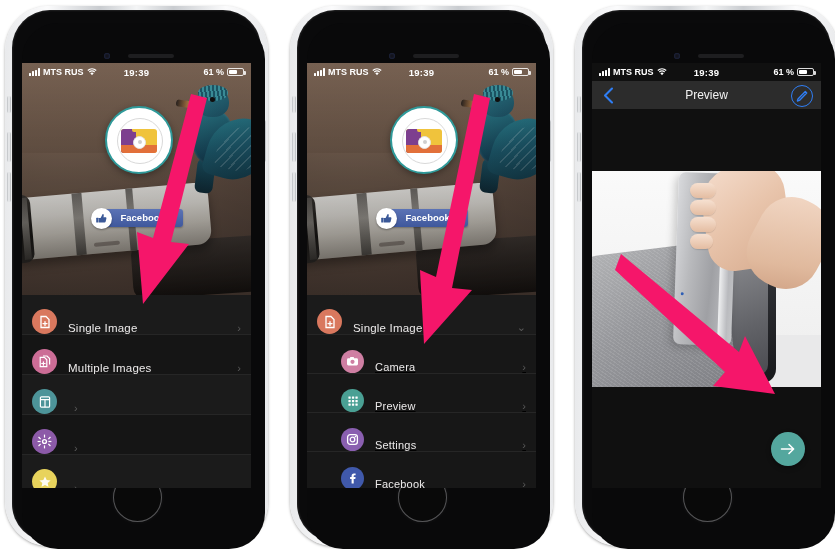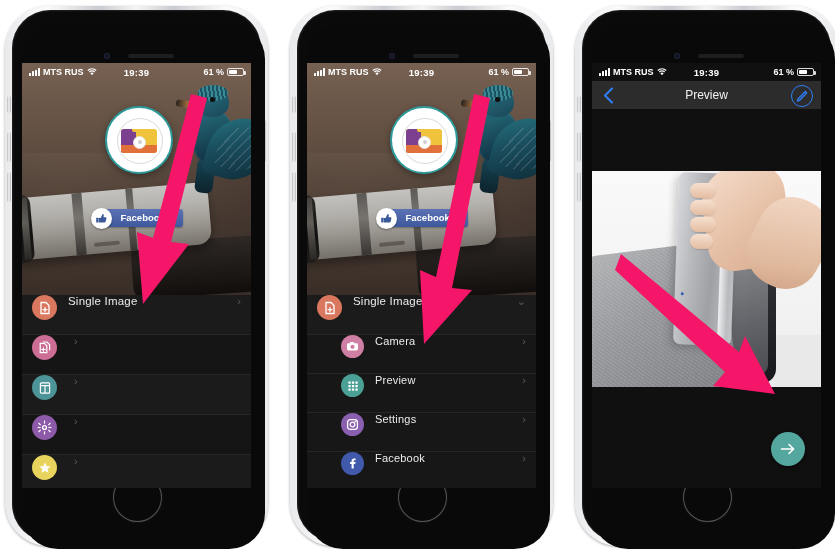--- a/index.html
+++ b/index.html
@@ -133,29 +133,29 @@
   .fbbadge .pill{position:absolute;left:14px;top:0;width:78px;height:18px;border-radius:3px;
            background:linear-gradient(180deg,#5b73b5,#3f589c);
            box-shadow:0 1px 2px rgba(0,0,0,.3);}
   .fbbadge .lbl{position:absolute;left:30px;top:3px;color:#fff;font-size:9.5px;font-weight:600;}
   .fbbadge .thumb{position:absolute;left:0;top:-1px;width:21px;height:21px;border-radius:50%;
            background:#fff;box-shadow:0 1px 2px rgba(0,0,0,.35);}
   .fbbadge .thumb svg{position:absolute;left:4px;top:4px;}
 
   
   .menu{position:absolute;left:0;right:0;top:232px;bottom:0;background:#121212;z-index:4;}
-  .row{position:relative;height:39px;display:flex;align-items:flex-start;padding:0 10px;
+  .row{position:relative;height:39px;display:flex;align-items:flex-end;padding:0 10px;
        border-bottom:1px solid #262626;background:#1b1b1b;}
   .row.alt{background:#151515;}
   .row .ico{width:25px;height:25px;border-radius:50%;flex:none;margin-right:11px;
             display:flex;align-items:center;justify-content:center;}
   .row .label{color:#eceaea;font-size:11.5px;letter-spacing:.2px;flex:1;
               white-space:nowrap;overflow:hidden;}
   .row .chev{color:#5a5a5a;font-size:11px;margin-left:6px;}
-  .row.sub{padding-left:34px;background:#171717;height:38px;}
+  .row.sub{padding-left:34px;background:#171717;height:38px;text-decoration:underline;}
   .row.sub .ico{width:23px;height:23px;}
   .row.sub .label{font-size:11px;}
 
   
   .navbar{position:relative;height:28px;background:#2c2c2c;display:flex;align-items:center;
           justify-content:center;}
   .navbar .title{color:#f2f2f2;font-size:12px;}
   .navbar .back{position:absolute;left:8px;top:4px;width:16px;height:20px;
           display:flex;align-items:center;justify-content:center;}
   .navbar .edit{position:absolute;right:8px;top:4px;width:20px;height:20px;border-radius:50%;
@@ -304,20 +304,21 @@
           <span class="chev">›</span>
         </div>
         <div class="row alt">
           <span class="ico" style="background:#cc6d96">
             <svg width="14" height="14" viewBox="0 0 14 14">
                 <path d="M2.2 2.4h4.2l2.4 2.4v6.8H2.2z" fill="none" stroke="#fff" stroke-width="1.2"></path>
                 <path d="M5 1h4l2.6 2.6v6" fill="none" stroke="#fff" stroke-width="1.2"></path>
                 <path d="M5.4 6.8v3.4M3.7 8.5h3.4" stroke="#fff" stroke-width="1.2" stroke-linecap="round"></path>
               </svg>
           </span>
+          <span class="label">Multiple Images</span>
           <span class="chev">›</span>
         </div>
         <div class="row">
           <span class="ico" style="background:#4d9499">
             <svg width="14" height="14" viewBox="0 0 14 14">
                 <rect x="2.4" y="1.8" width="9.2" height="10.4" rx="1" fill="none" stroke="#fff" stroke-width="1.2"></rect>
                 <path d="M2.4 4.6h9.2M7 4.6v7.6" stroke="#fff" stroke-width="1.2"></path>
               </svg>
           </span>
           <span class="chev">›</span>

